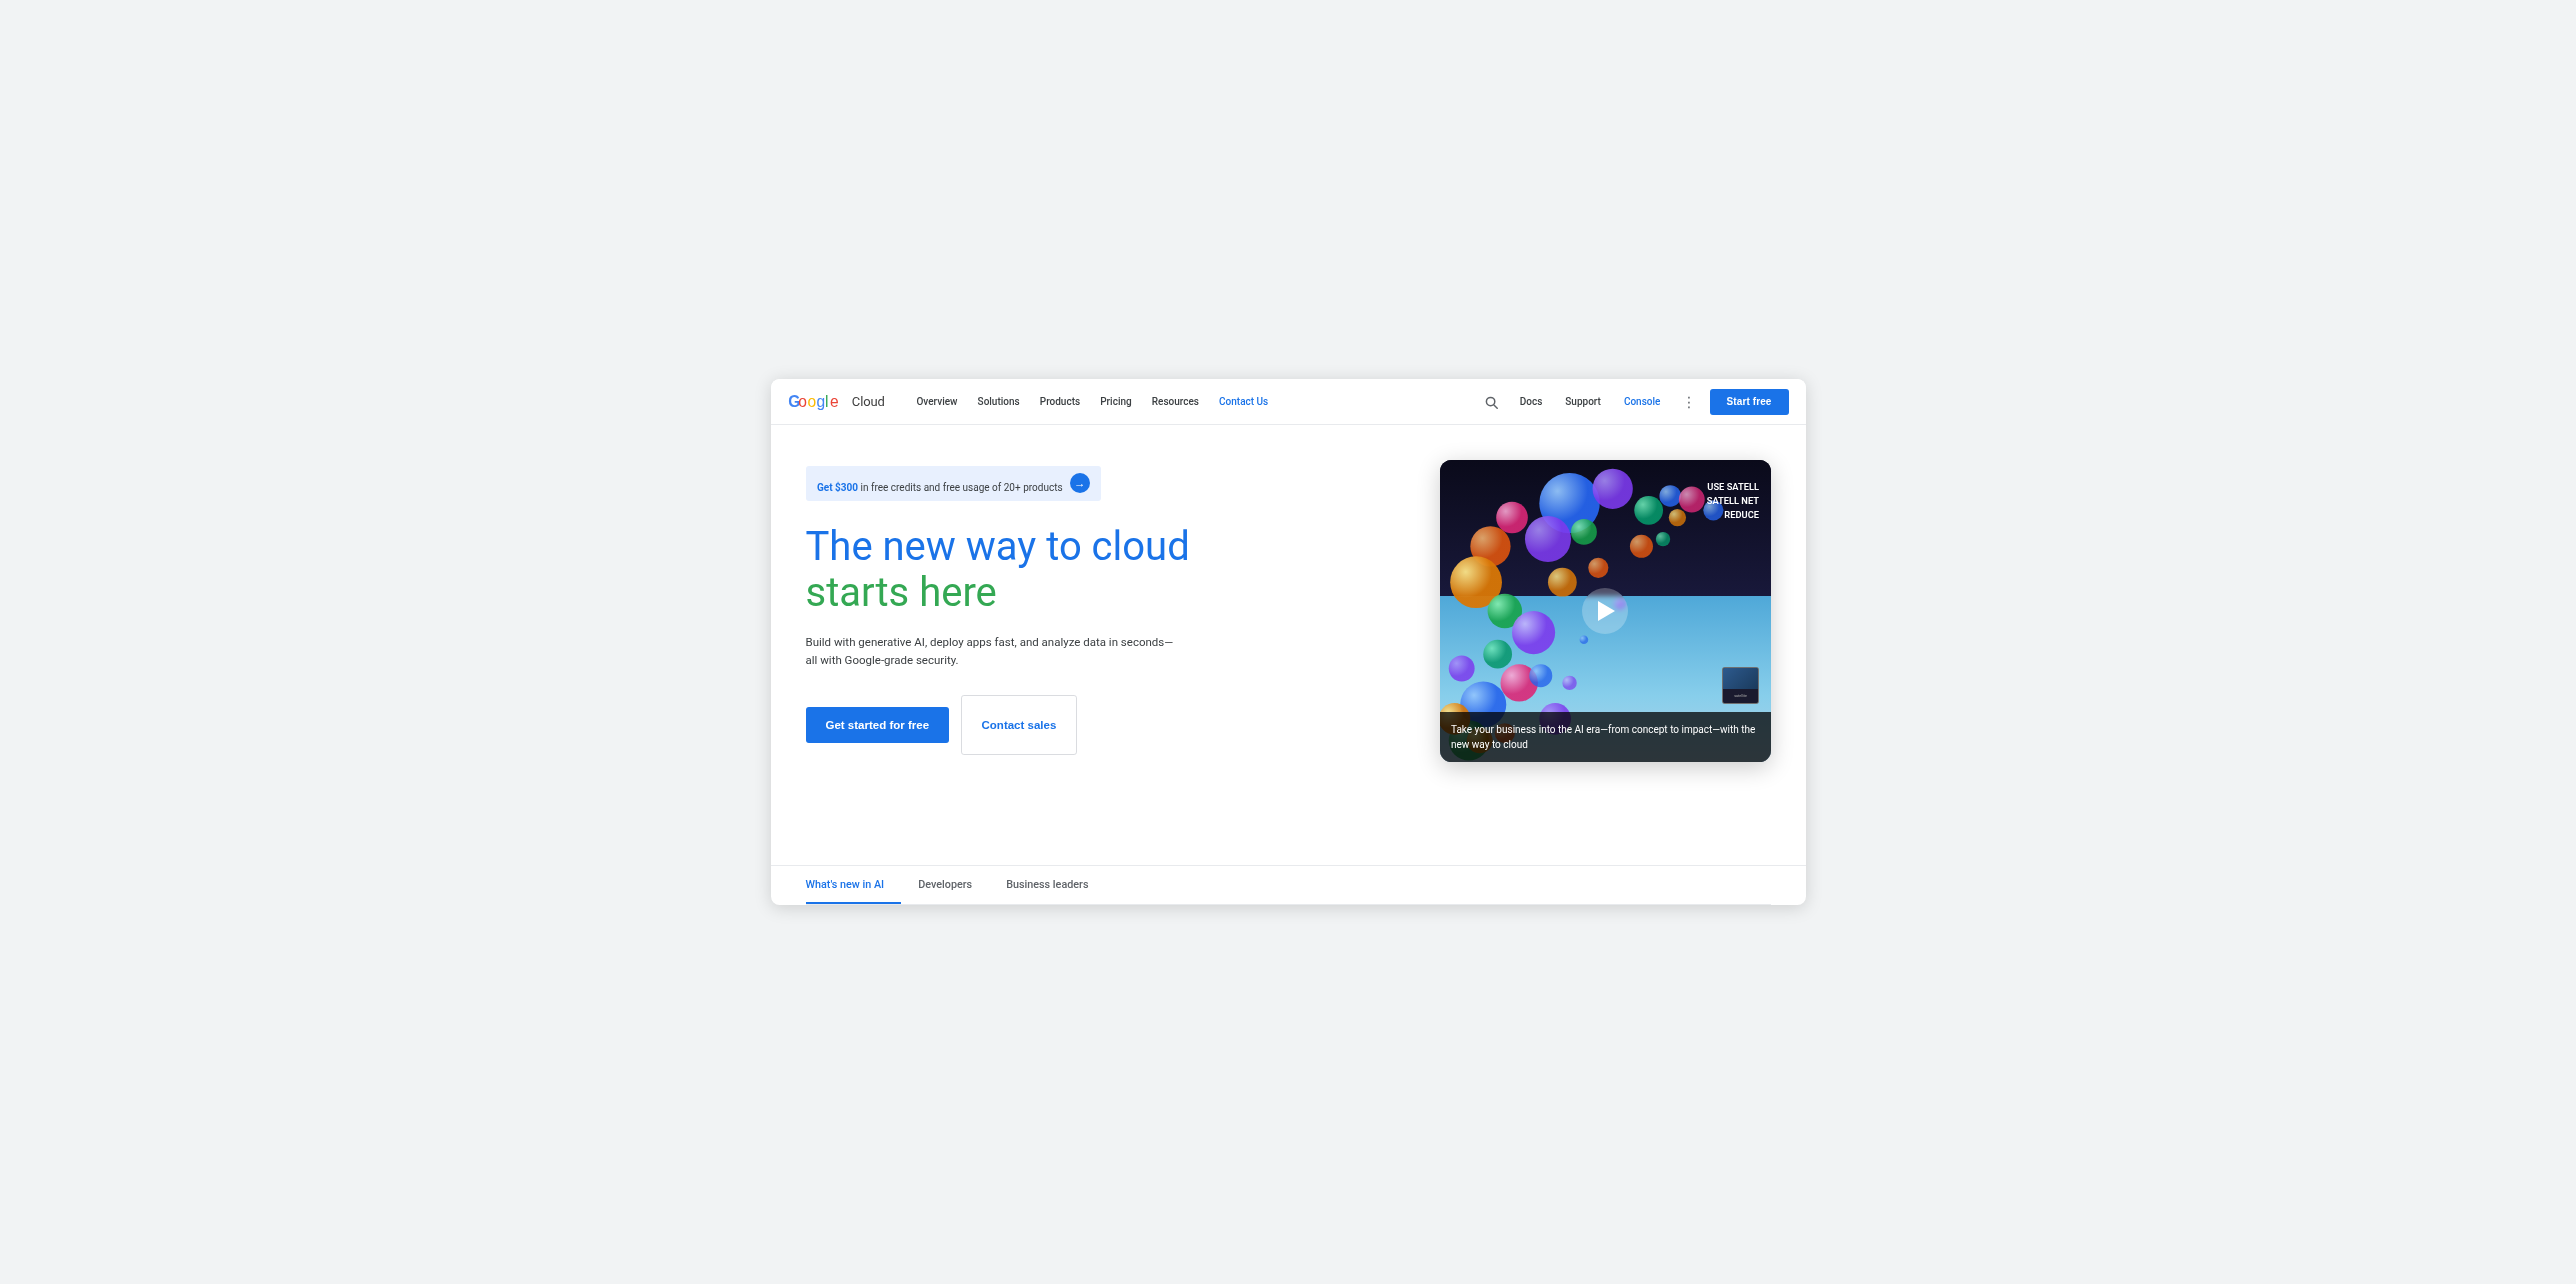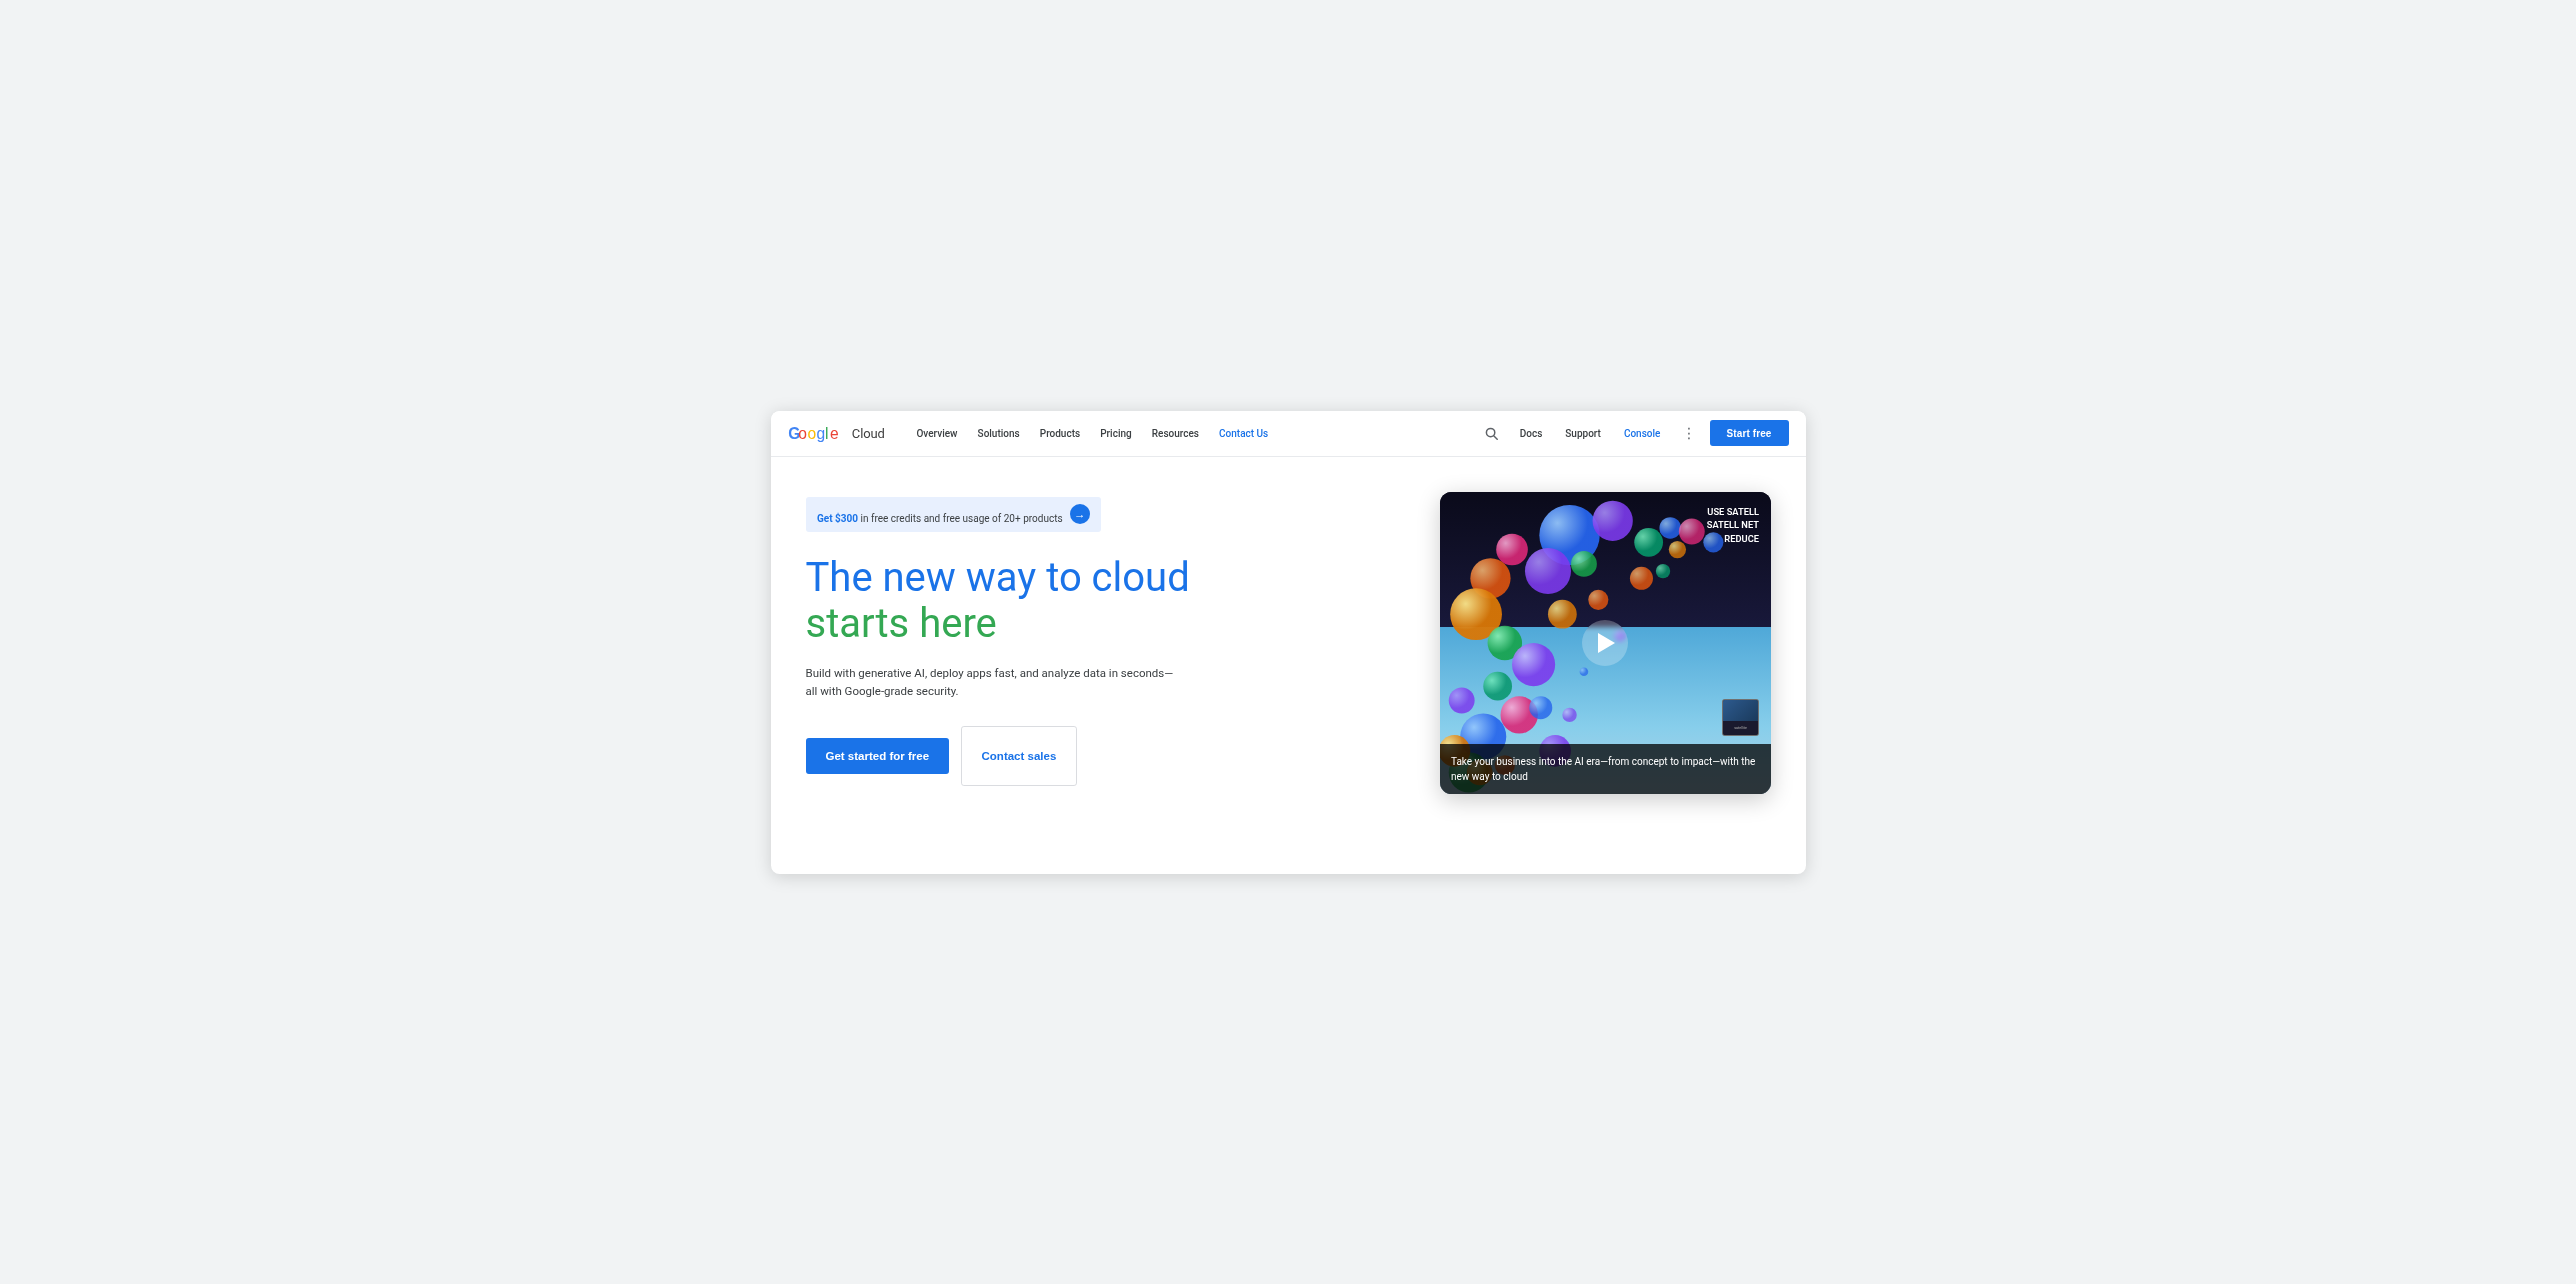--- a/index.html
+++ b/index.html
@@ -309,21 +309,21 @@
       width: 0;
       height: 0;
       border-top: 10px solid transparent;
       border-bottom: 10px solid transparent;
       border-left: 17px solid white;
       margin-left: 2.9px;
     }
 
     .video-overlay-text {
       position: absolute;
-      top: 13px;
+      top: 20px;
       right: 11.5px;
       color: white;
       font-size: 9.3px;
       font-weight: 600;
       line-height: 1.5;
       text-align: right;
       z-index: 10;
     }
 
     .video-caption {
@@ -571,15 +571,22 @@
           </div>
         </div>
 
         <div class="video-caption">
           <span>Take your business into the AI era—from concept to impact—with the new way to cloud</span>
         </div>
       </div>
     </div>
   </div>
 
+  <div class="tabs-section">
+    <div class="tabs-list">
+      <div class="tab-item active">What's new in AI</div>
+      <div class="tab-item">Developers</div>
+      <div class="tab-item">Business leaders</div>
+    </div>
+  </div>
 
 </div>
 
 
 </body></html>

